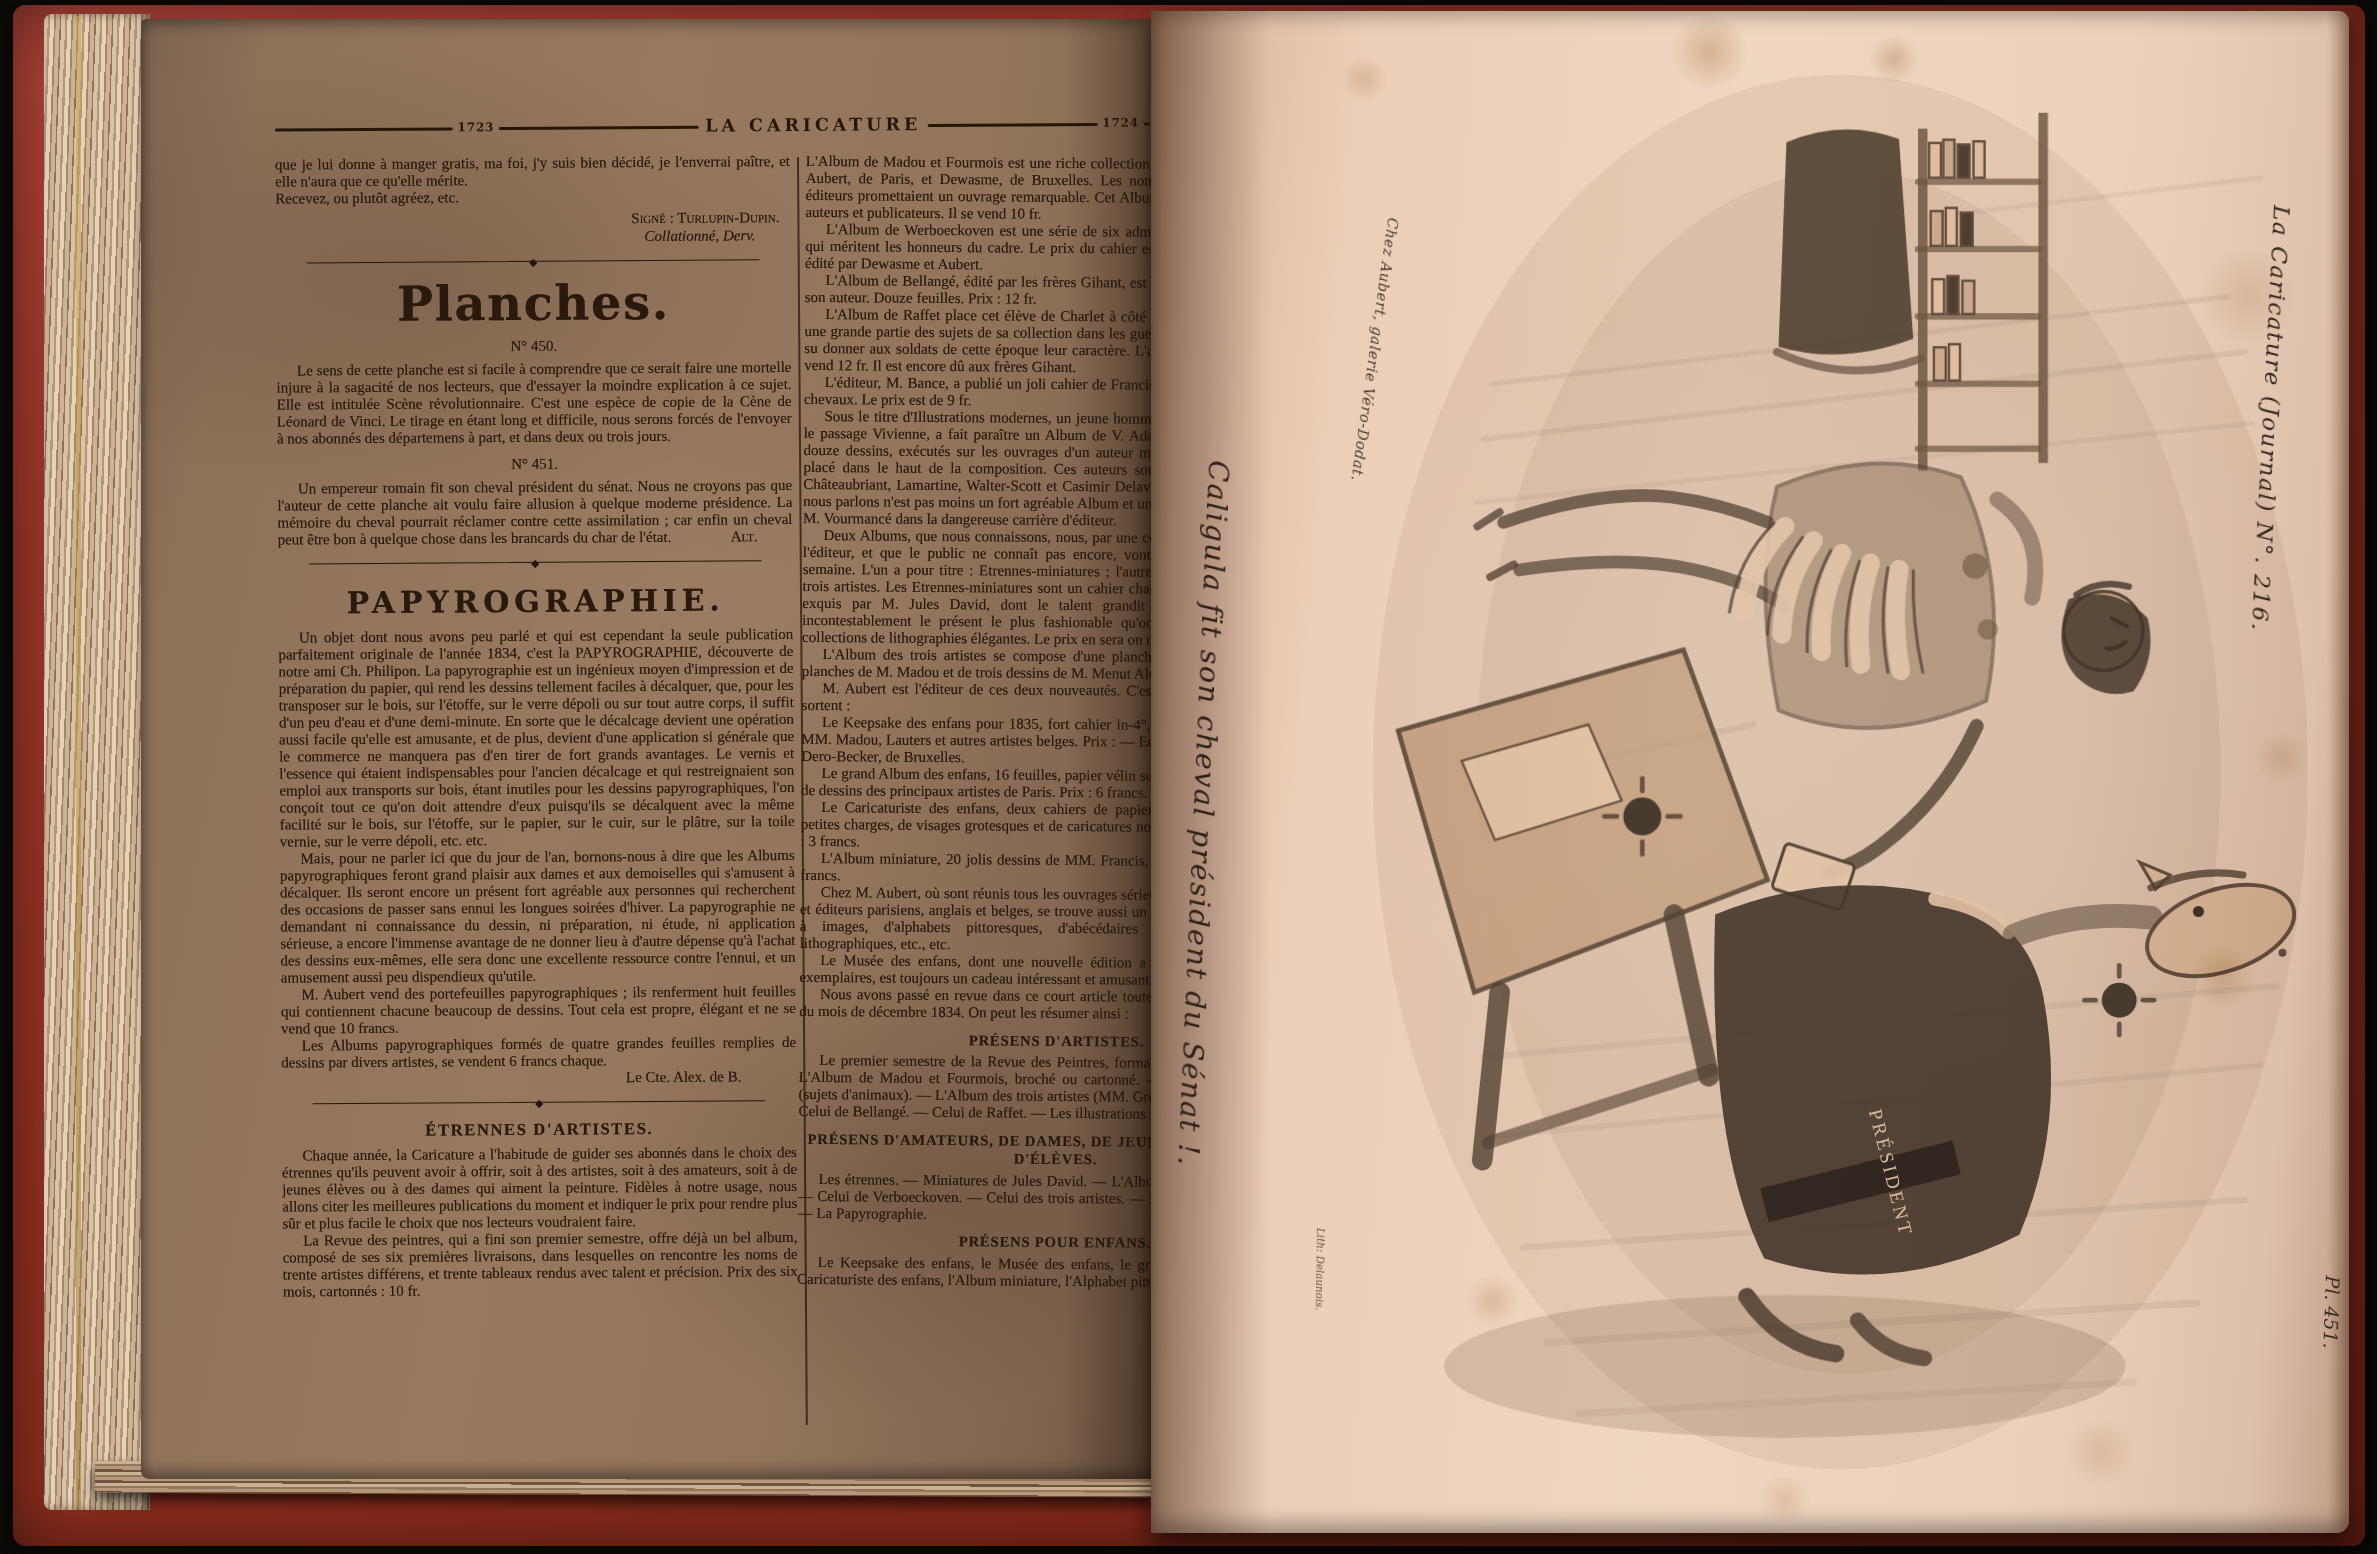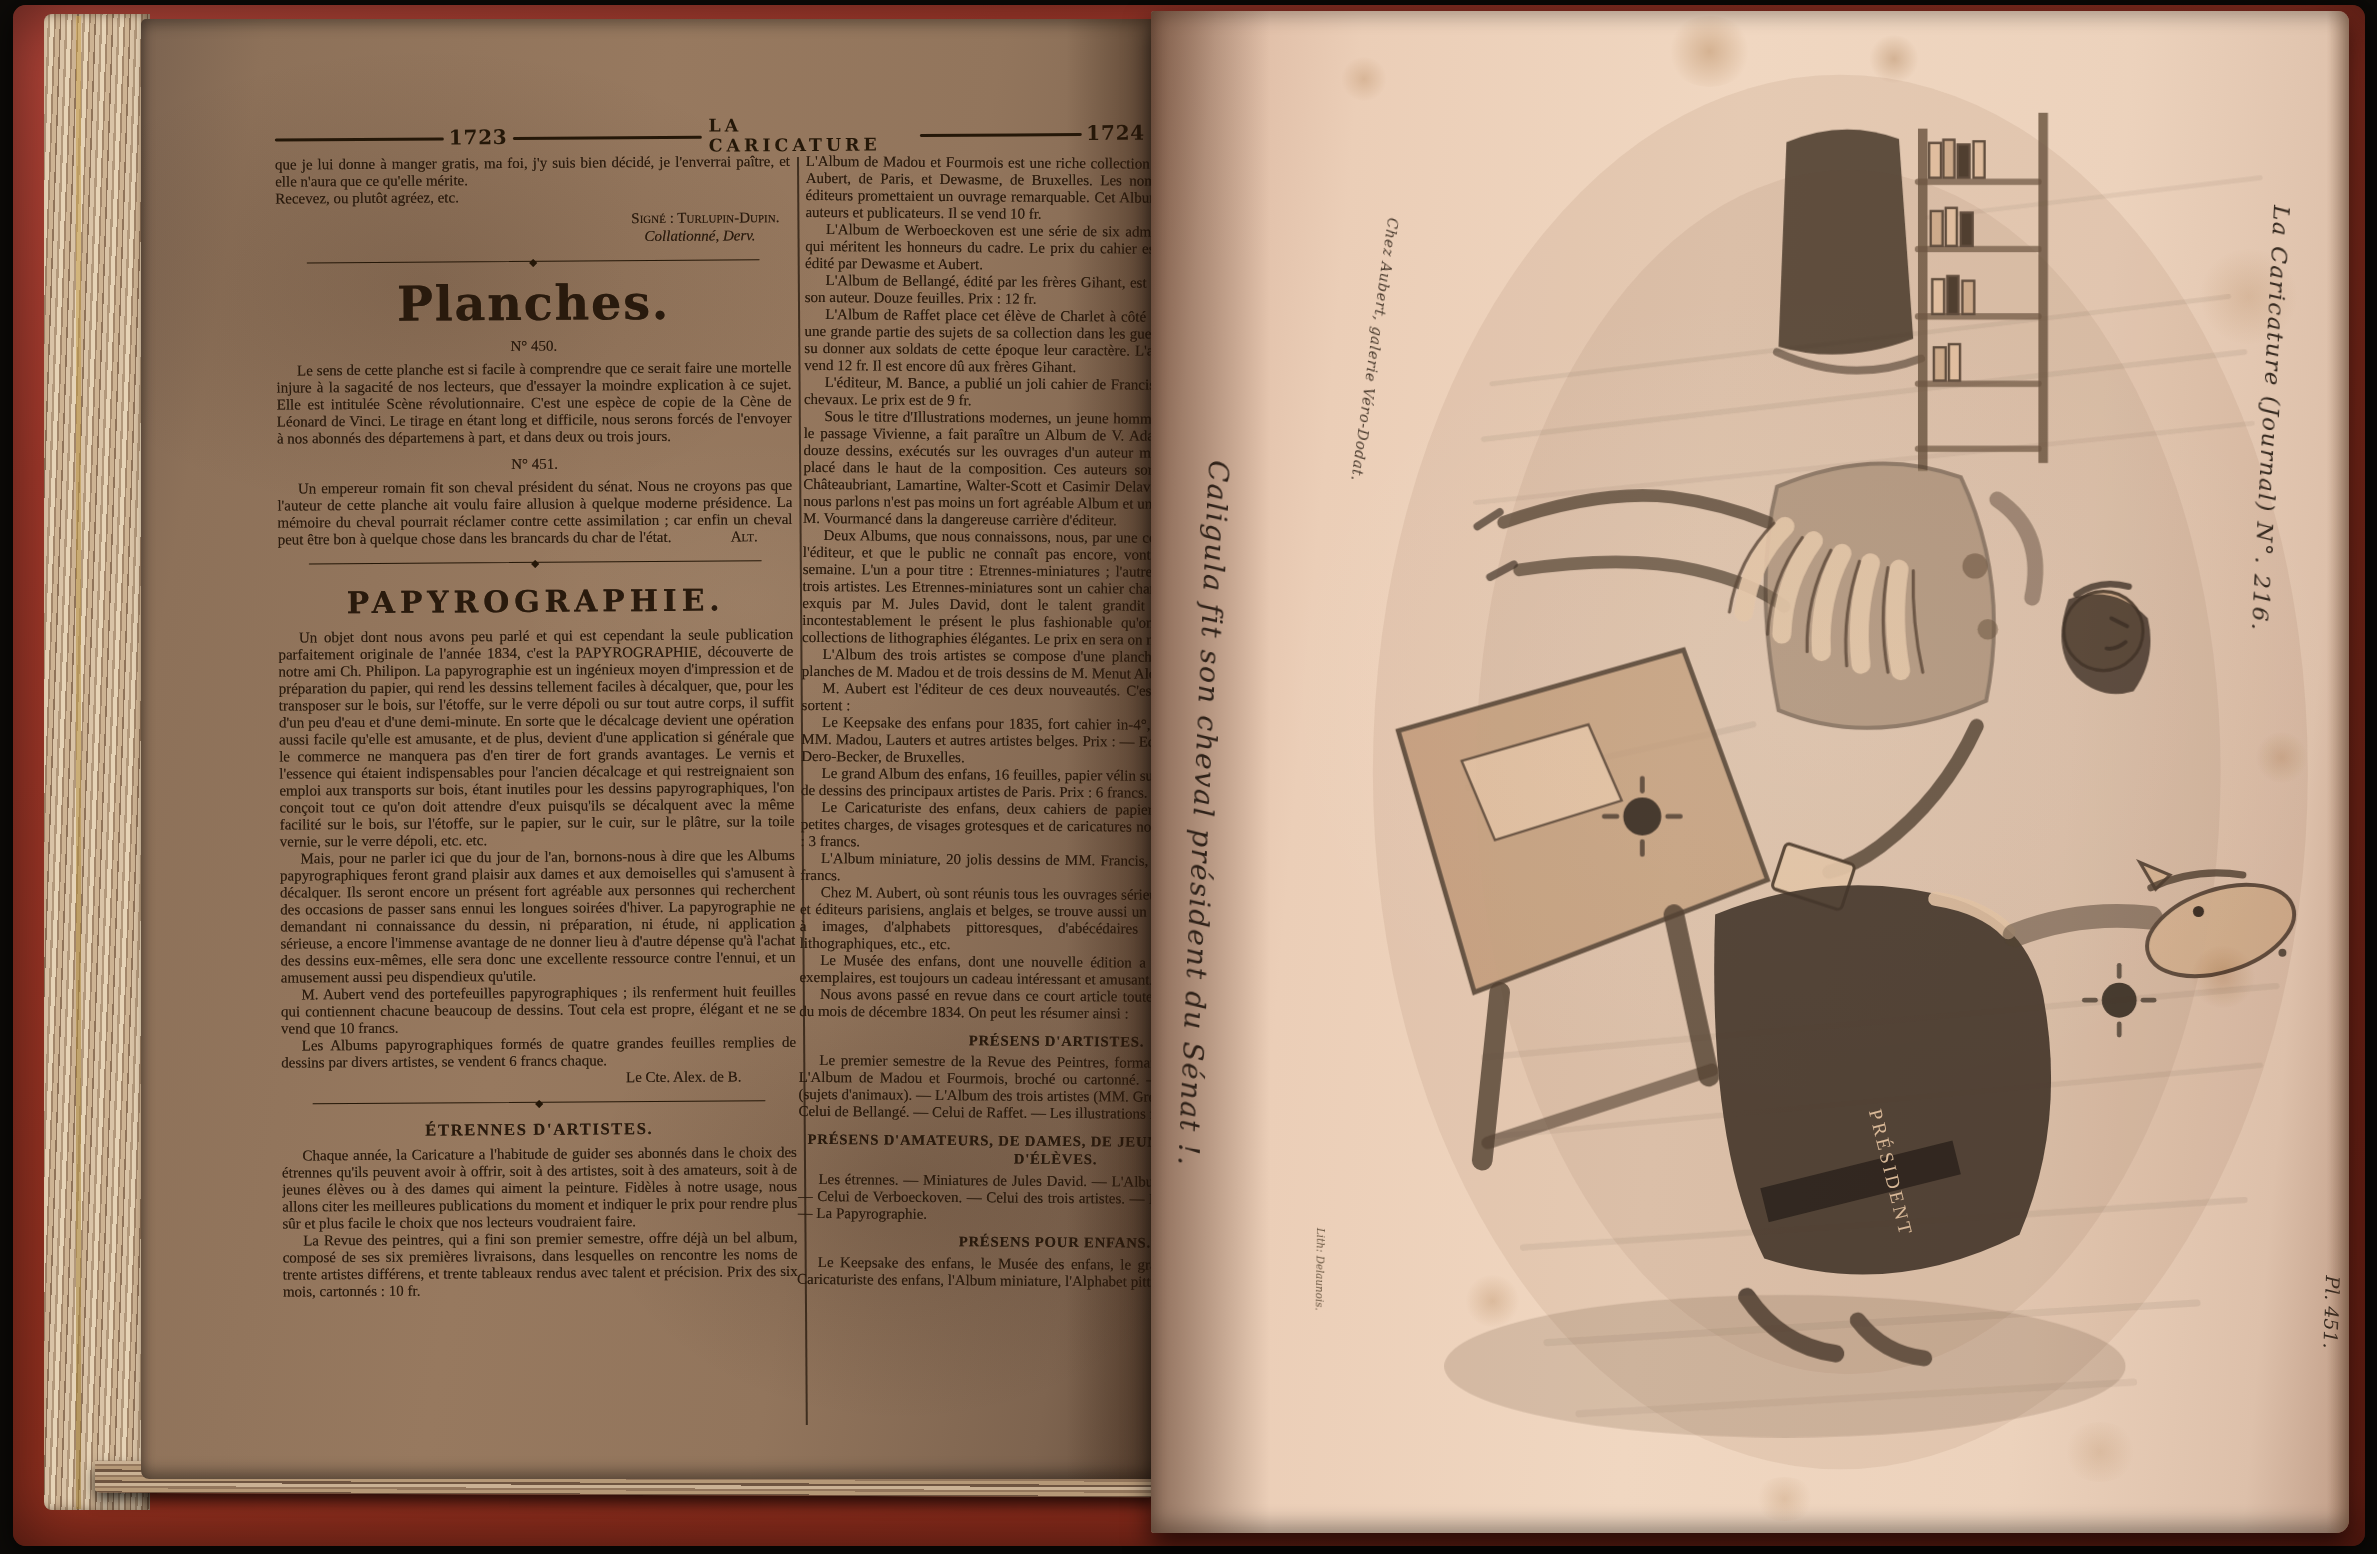--- a/index.html
+++ b/index.html
@@ -31,21 +31,21 @@
            linear-gradient(100deg,#7b6350 0%,#8d7159 10%,#97795f 42%,#92755c 68%,#7e644f 90%,#6a5240 100%);
          box-shadow:inset 0 6.3px 12.7px rgba(0,0,0,.30), inset 0 -8px 14.3px rgba(0,0,0,.35);}
   .page-left::after{content:"";position:absolute;top:0;right:0;width:91px;height:100%;
          background:linear-gradient(to right,rgba(45,25,12,0),rgba(45,25,12,.48));}
   .tilt{position:absolute;inset:0;transform:rotate(-.4deg);transform-origin:50% 0;color:#2a1b0e;}
 
   .pghead{position:absolute;left:133px;top:97px;width:875px;display:flex;align-items:center;
           font-weight:bold;color:#241708;}
   .pghead .hr{height:2.4px;background:#241708;margin-top:3.2px;border-radius:1.6px;}
   .seg1{width:178px}.seg2{width:200px}.seg3{width:170px}.seg4{flex:1}
-  .pgnum{font-family:"DejaVu Serif",serif;font-size:20px;padding:0 4.8px;letter-spacing:0.8px;}
+  .pgnum{font-family:"DejaVu Serif",serif;font-size:12px;padding:0 4.8px;letter-spacing:0.8px;}
   .jtitle{font-family:"DejaVu Serif",serif;font-size:17.4px;letter-spacing:4px;padding:0 6.3px;}
 
   .col{position:absolute;top:135px;width:515px;height:1292px;overflow:hidden;
        font-size:15px;line-height:17px;text-align:justify;color:#291a0d;
        text-shadow:0 0 0.5px rgba(41,26,13,.65);hyphens:auto;}
   #col1{left:133px;}
   #col2{left:664px;transform:rotate(.85deg);transform-origin:0 0;}
   .vrule{position:absolute;left:655px;top:139px;width:1.6px;height:1268px;background:rgba(32,19,9,.72);}
 
   .t-body{text-indent:20.6px;}

